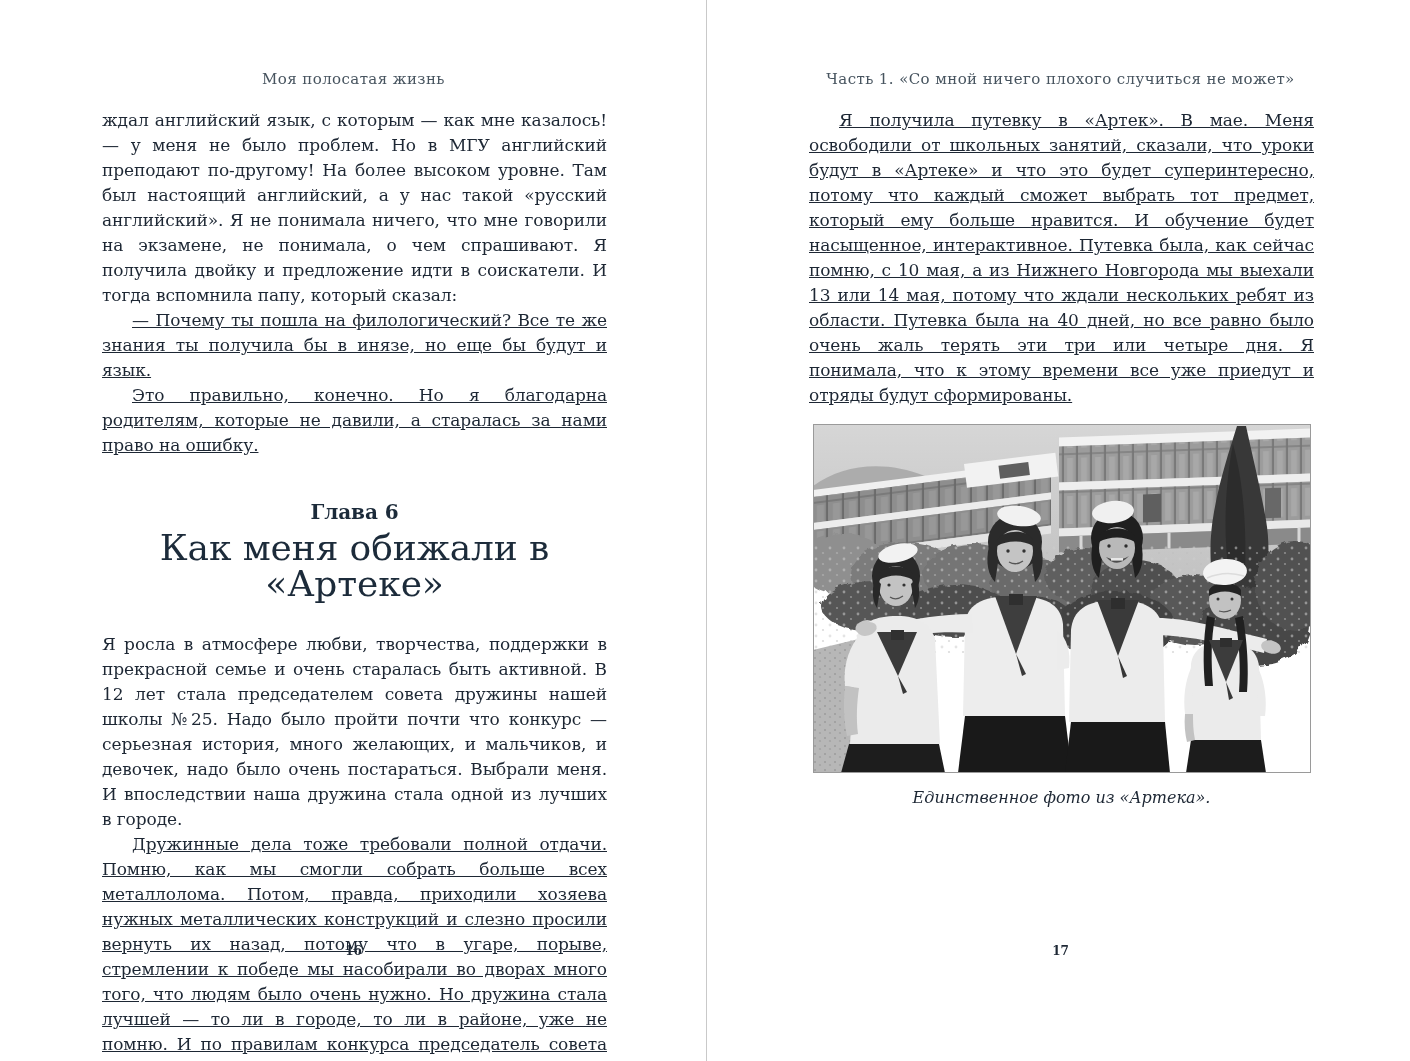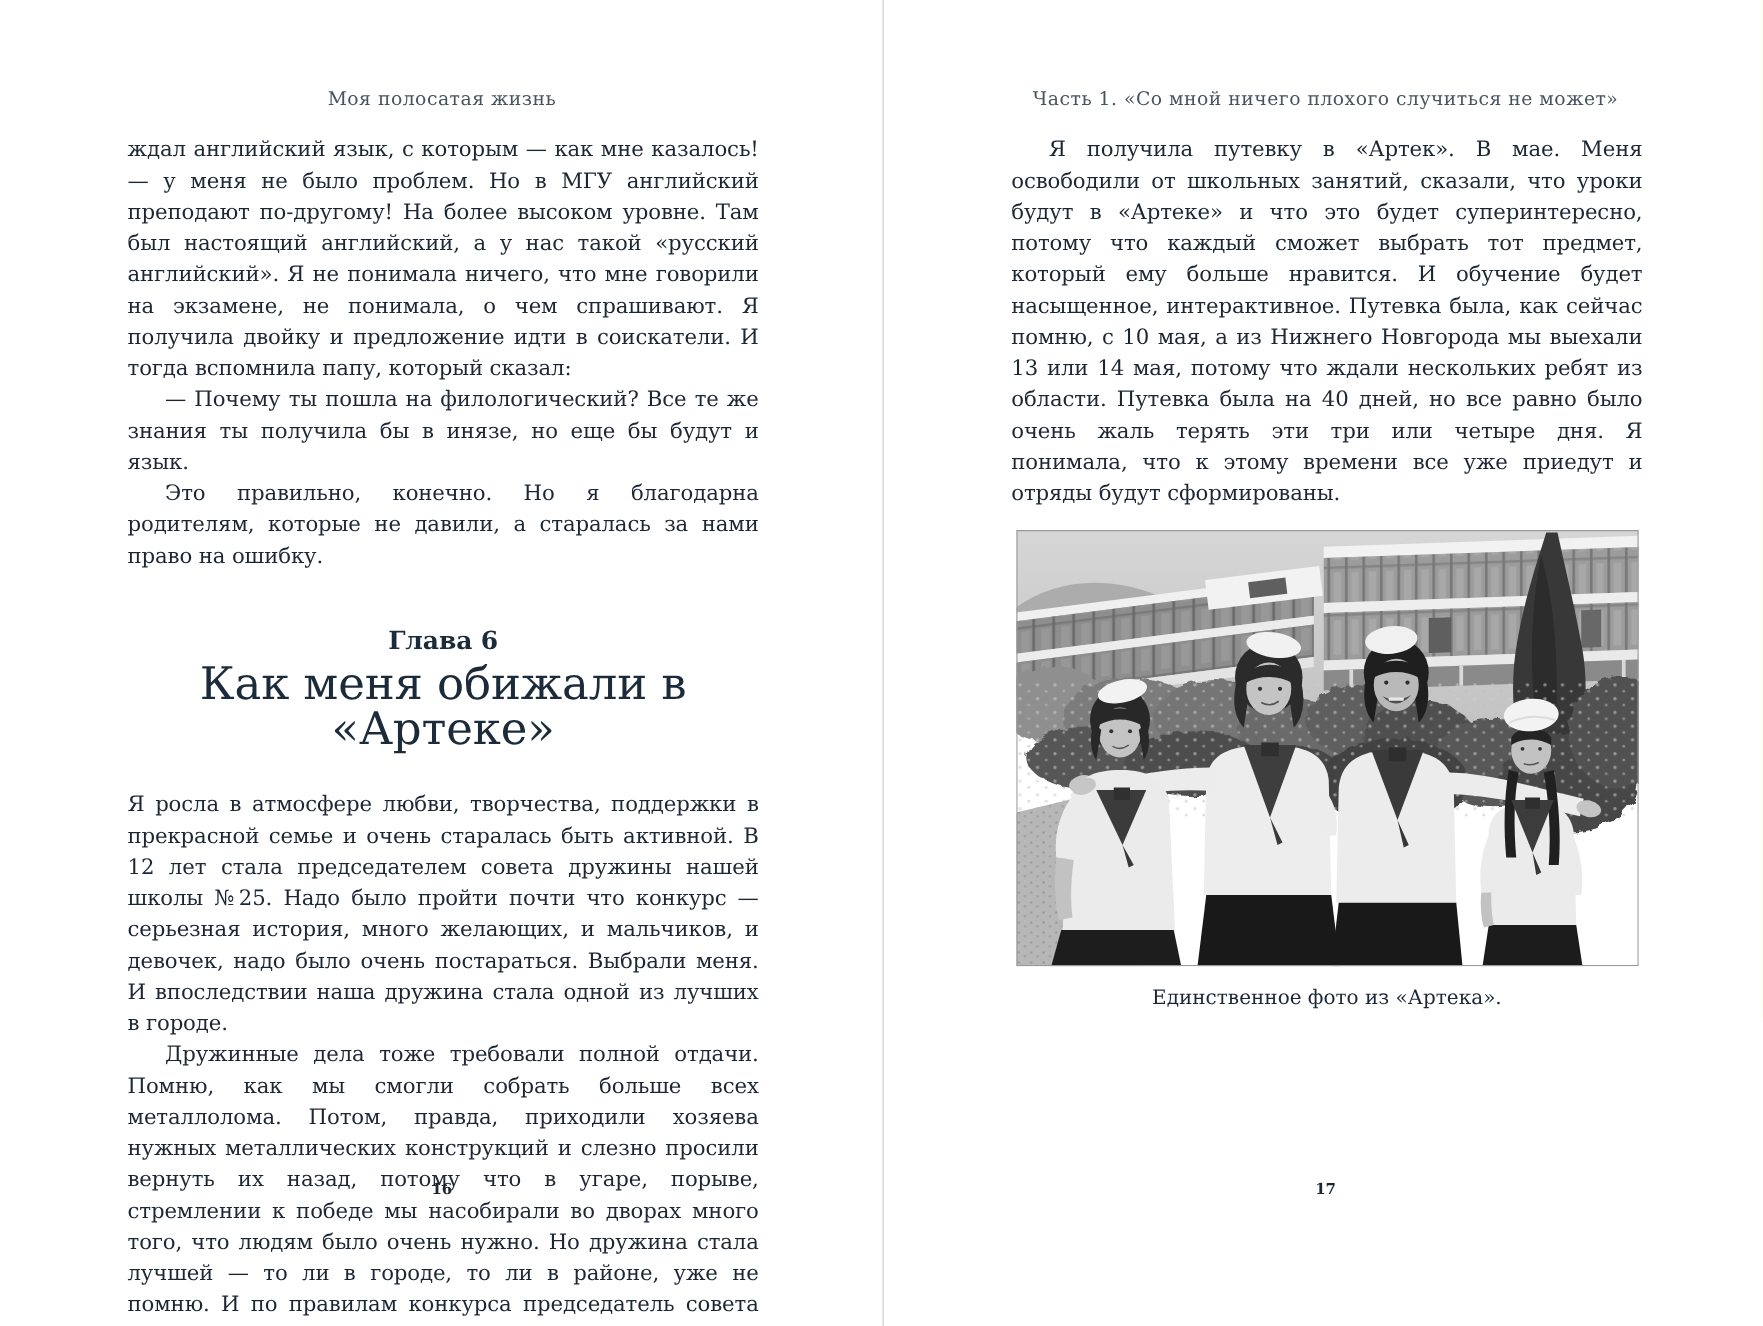--- a/index.html
+++ b/index.html
@@ -1,43 +1,43 @@
 <!DOCTYPE html>
 <html lang="ru"><head>
 <meta charset="utf-8">
 <style>
   html,body{margin:0;padding:0;}
   body{
     width:1410px;height:1061px;position:relative;overflow:hidden;
     background:#ffffff;
     font-family:"DejaVu Serif", serif;
   }
-  .spread{position:absolute;inset:0;background:#bef264;}
+  .spread{position:absolute;inset:0;background:#f0abfc;}
   .page-divider{position:absolute;left:706px;top:0;width:1px;height:1061px;background:#c9c9c9;}
   .page{position:absolute;top:0;width:707px;height:1061px;background:#ffffff;}
   .page-left{left:0;}
   .page-right{left:707px;}
   .running-header{
     position:absolute;top:70px;left:0;width:100%;text-align:center;
     font-size:15px;letter-spacing:.4px;color:#47545f;
   }
   .content{
     position:absolute;top:108px;left:102px;width:505px;
     color:#1d2734;font-size:17px;line-height:25px;letter-spacing:-0.1px;
     text-align:justify;hyphens:auto;-webkit-hyphens:auto;
   }
   .para{margin:0;}
-  .para.indent{text-indent:30px;}
+  .para.indent{text-indent:30px;text-decoration:underline;}
   .chapter{ text-align:center;margin:42px 0 30px;color:#1c2b3a;}
   .chapter-label{font-weight:bold;font-size:20px;line-height:24px;margin-bottom:6px;}
   .chapter-title{font-size:36px;line-height:36px;font-weight:normal;margin:0;}
   .photo-figure{margin:16px 0 0;}
   .photo-frame{width:498px;height:349px;margin:0 auto;display:block;}
   .caption{
-    font-size:16px;line-height:22px;text-align:center;
+    font-style:italic;font-size:16px;line-height:22px;text-align:center;
     margin-top:14px;color:#1d2734;letter-spacing:0;
   }
   .page-number{
     position:absolute;top:944px;left:0;width:100%;text-align:center;
     font-size:12px;font-weight:bold;color:#1d2734;
   }
 </style>
 </head>
 <body>
 

